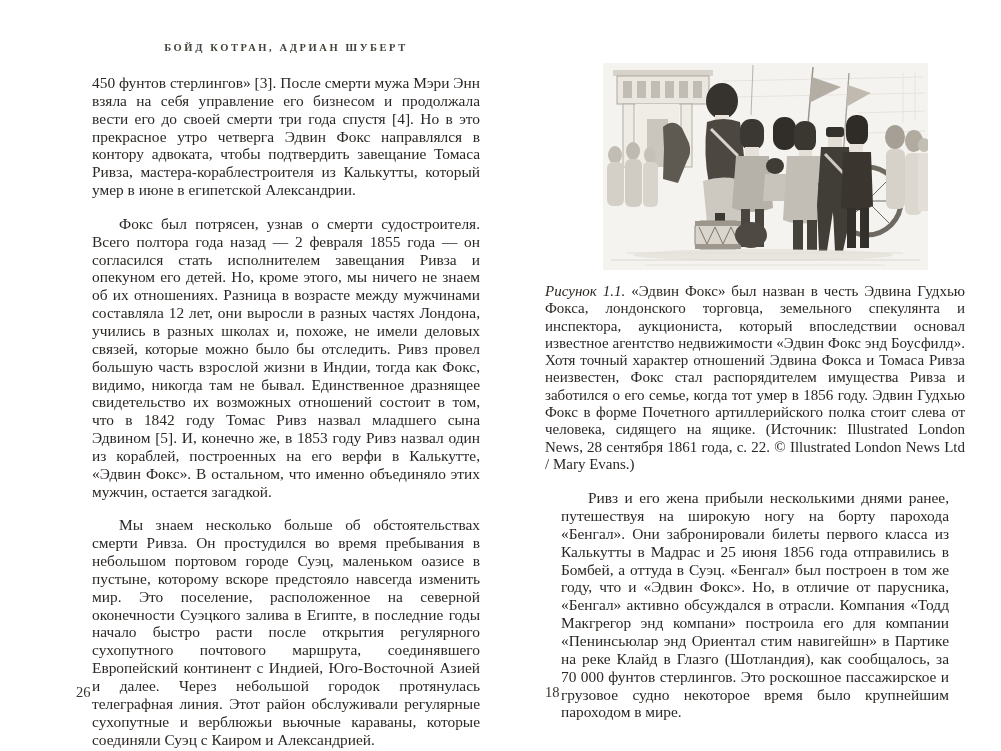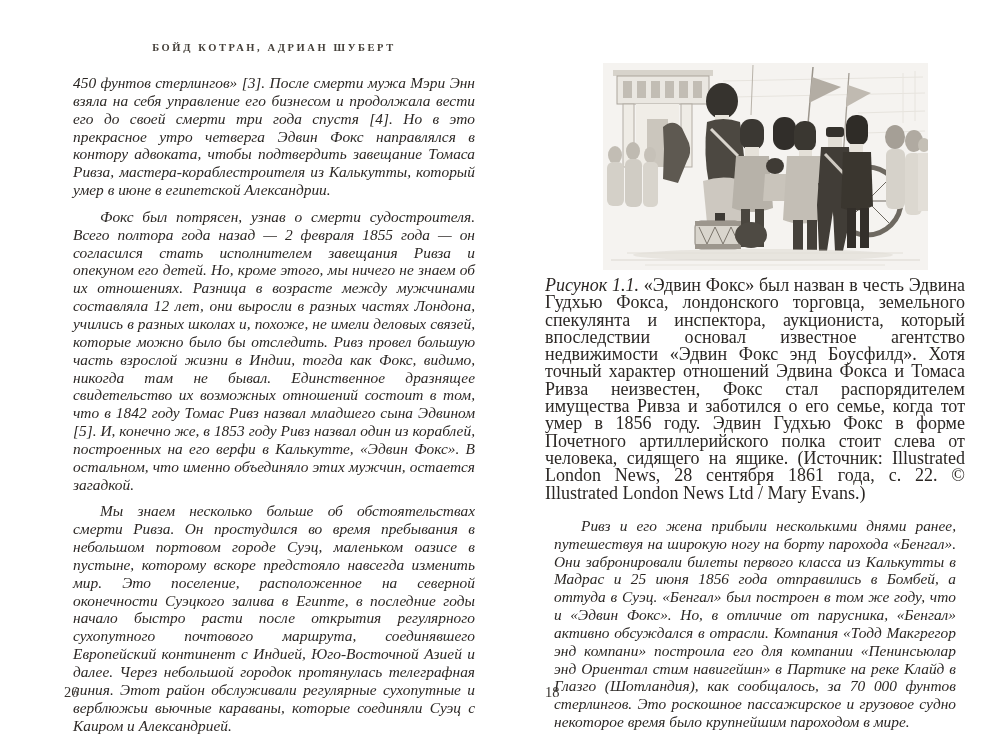--- a/index.html
+++ b/index.html
@@ -10,44 +10,44 @@
     font-family: "Liberation Serif", "DejaVu Serif", serif;
     color: #2b2724;
     overflow: hidden;
   }
   .page {
     position: absolute;
     top: 42px;
     height: 675px;
     width: 420px;
   }
-  .page.left  { left: 64px;  }
+  .page.left  { left: 76px;  }
   .page.right { left: 545px; }
   .running-head {
     text-align: center;
     font-size: 10.5px;
     font-weight: bold;
     letter-spacing: 2.6px;
     color: #45403a;
     white-space: nowrap;
   }
   .body-text {
     margin-top: 21px;
     font-size: 15.4px;
     line-height: 17.85px;
     text-align: justify;
     hyphens: auto;
   }
-  .body-text p { margin: 9px; text-indent: 27px; font-style: italic; }
+  .body-text p { margin: 16px; text-indent: 27px; }
   .body-text p.first { text-indent: 0; }
   figure { margin: 21px 0 0 0; padding: 0; }
   figure svg { display: block; margin-left: 58px; }
   figcaption {
-    margin-top: 7px;
-    font-size: 18px;
+    margin-top: 13px;
+    font-size: 15px;
     line-height: 17.3px;
     text-align: justify;
     hyphens: auto;
   }
   figcaption em { font-style: italic; }
   .page.right .body-text { margin-top: 15px; }
   .pagenum {
     position: absolute;
     top: 642px; left: 0;
     width: 100%;

